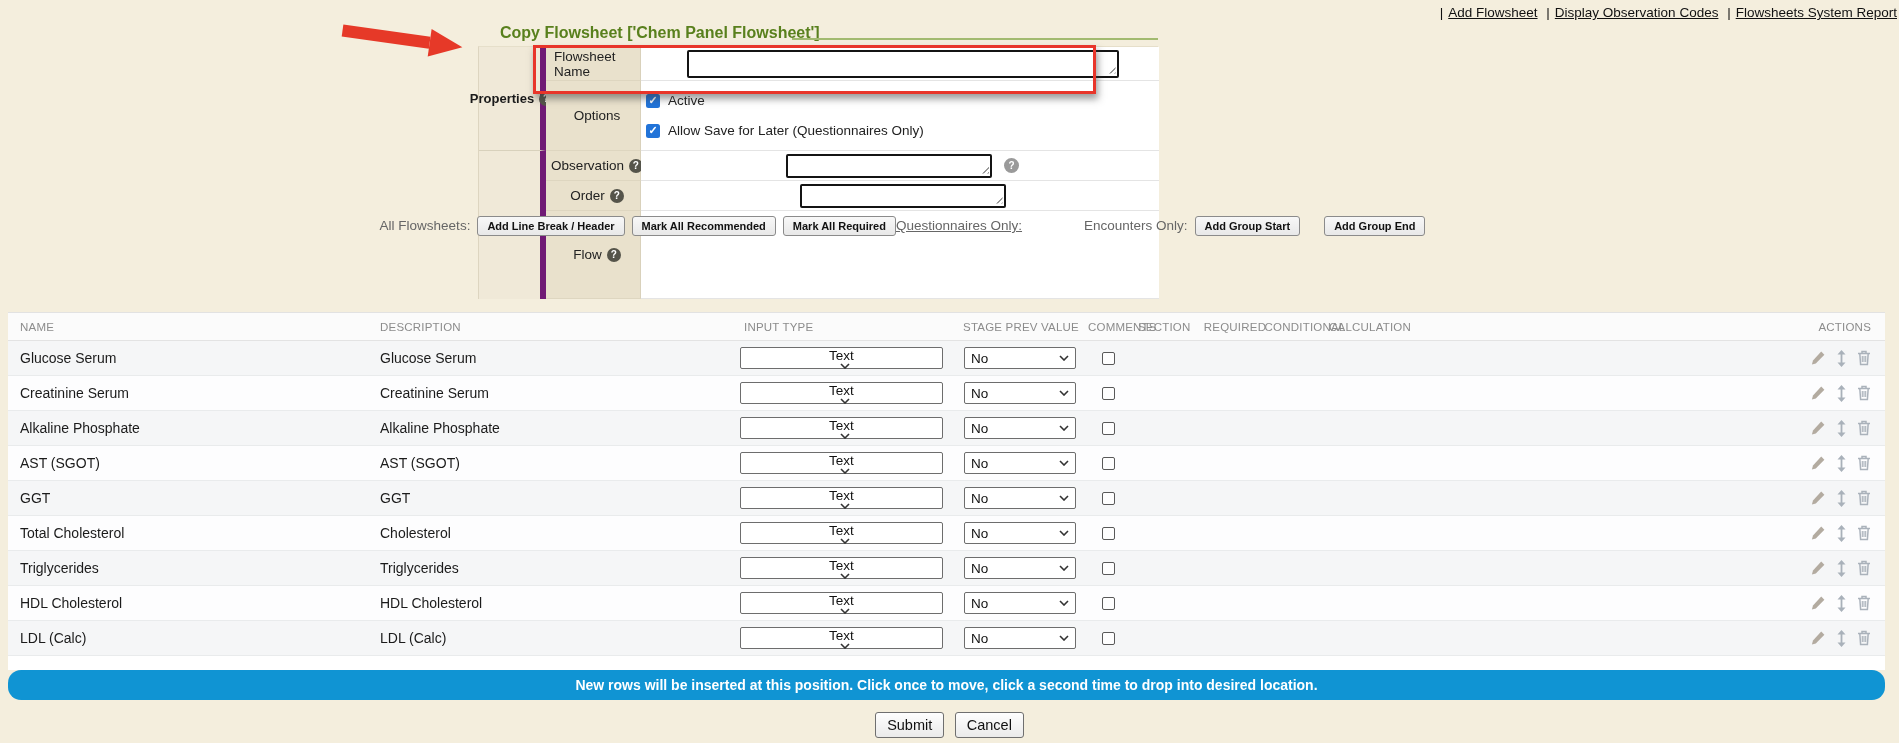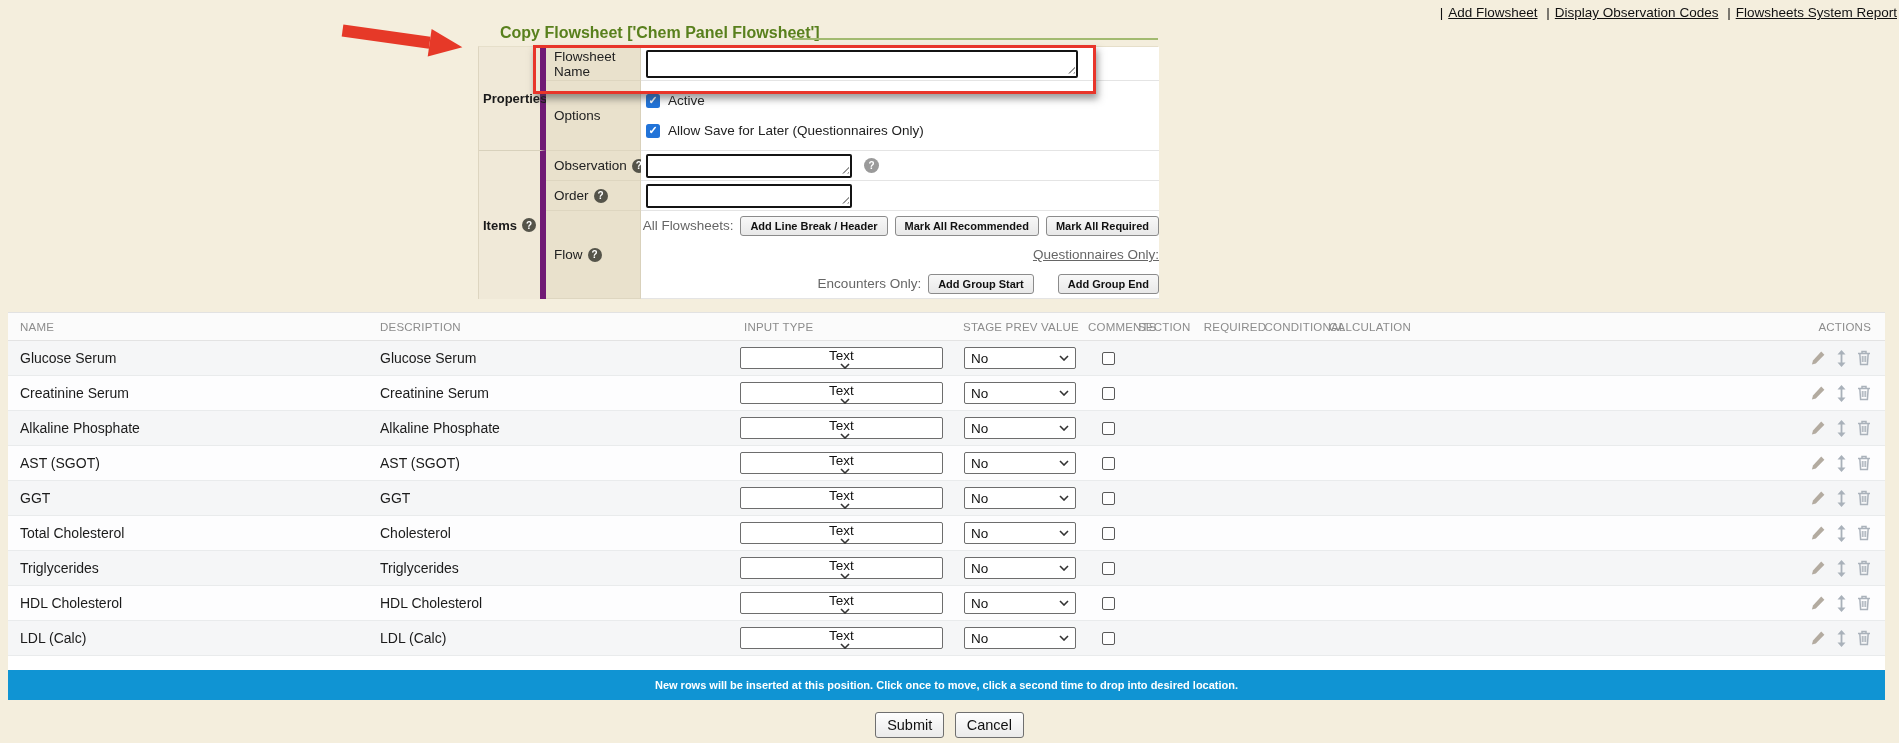--- a/index.html
+++ b/index.html
@@ -31,21 +31,21 @@
 
   
   .form-grid {
     position:absolute; left:478px; top:46px; width:680px;
     display:grid;
     grid-template-columns:67px 95px 518px;
     grid-template-rows:34px 70px 30px 30px 88px;
     border-left:1px solid #ddd5c0; border-top:1px solid #e6dfca;
     font-size:13.5px;
   }
-  .cell { display:flex; align-items:center; }
+  .cell { display:flex; align-items:center;justify-content:center; }
   .outer-label {
     grid-column:1; background:#f0e9d8; padding-left:4px;
     font-weight:bold; font-size:13px;
     border-right:6px solid #701a75;
   }
   .cell-props { grid-row:1/3; border-bottom:1px solid #d8d1bc; }
   .cell-items { grid-row:3/6; }
   .inner-label {
     grid-column:2; background:#e9e1cc; padding-left:8px;
     border-right:1px solid #d9d1bb; border-bottom:1px solid #ded6c0;
@@ -80,21 +80,21 @@
 
   .opts-cell { flex-direction:column; align-items:flex-start; justify-content:center; }
   .opt-line { display:flex; align-items:center; height:30px; }
   .cb-checked {
     width:14px; height:14px; border-radius:2.5px; background:#2173d8;
     display:inline-flex; align-items:center; justify-content:center; flex:none;
     color:#fff; font-size:11px; font-weight:bold; line-height:1;
   }
   .opt-line label { margin-left:8px; font-size:13.5px; color:#222; }
 
-  .flow-cell { flex-direction:column; align-items:flex-end; justify-content:center; }
+  .flow-cell { flex-direction:row; align-items:flex-start; justify-content:center; }
   .flow-line { display:flex; align-items:center; height:29px; gap:7px; }
   .flow-line .fl-label { color:#666; font-size:13.5px; white-space:nowrap; }
   .flow-line .underline { text-decoration:underline; }
   .flow-line.indented { padding-left:62px; }
   .small-btn {
     font-family:"Liberation Sans",sans-serif;
     font-size:11px; font-weight:bold; color:#111;
     height:20px; padding:0 9px;
     border:1px solid #8b8b8b; border-radius:3px;
     background:linear-gradient(#f8f8f8,#e8e8e8);
@@ -160,22 +160,22 @@
 
   .cbx {
     width:13px; height:13px; border:1px solid #595959; border-radius:2px;
     background:#fefefe; cursor:pointer;
   }
   .act-icon { display:inline-flex; cursor:pointer; line-height:0; }
 
   
   .insert-bar {
     position:absolute; left:8px; top:670px; width:1877px; height:30px;
-    background:#1094d3; color:#fff; font-size:11px; font-weight:bold;
-    text-align:center; line-height:30px; cursor:pointer;
+    background:#1094d3; color:#fff; font-size:14px; font-weight:bold;
+    text-align:center; line-height:30px; cursor:pointer;border-radius:13px;
   }
   .footer-actions { position:absolute; top:712px; left:0; width:100%; text-align:center; }
   .footer-actions button {
     font-family:"Liberation Sans",sans-serif; font-size:14.5px; color:#111;
     padding:4px 11px; margin:0 3px;
     border:1px solid #6f6f6f; border-radius:3px;
     background:linear-gradient(#fefefe,#eaeaea); cursor:pointer;
   }
 </style>
 </head>

